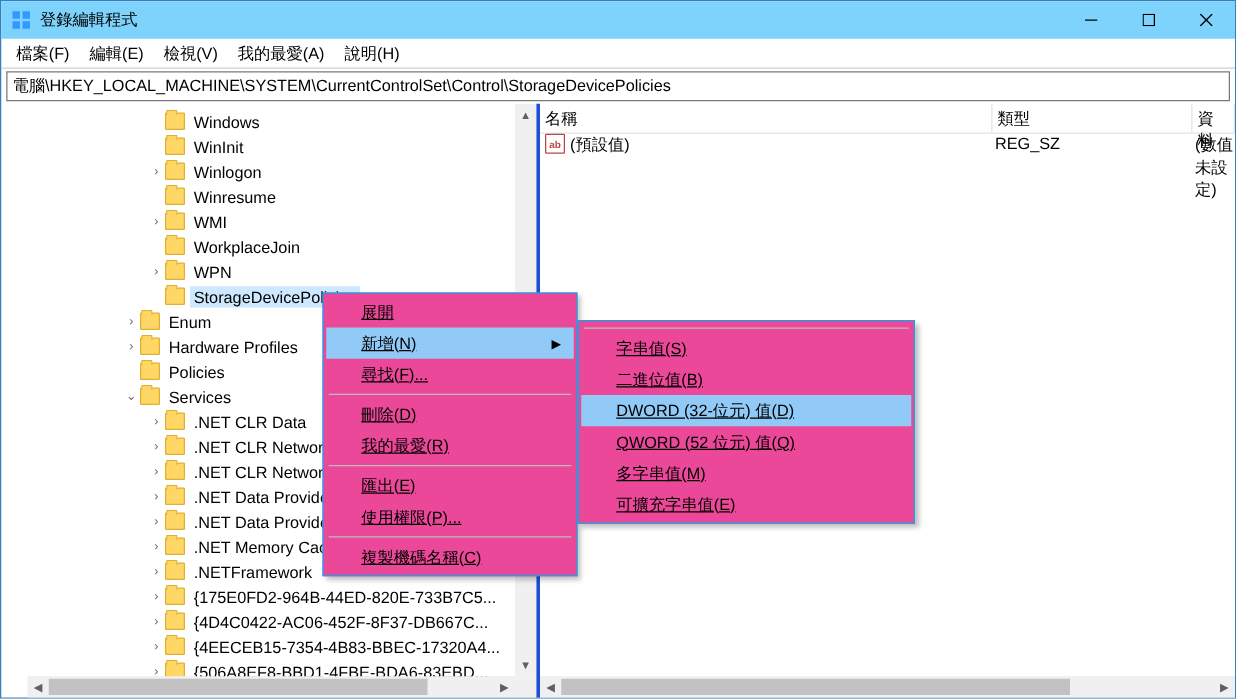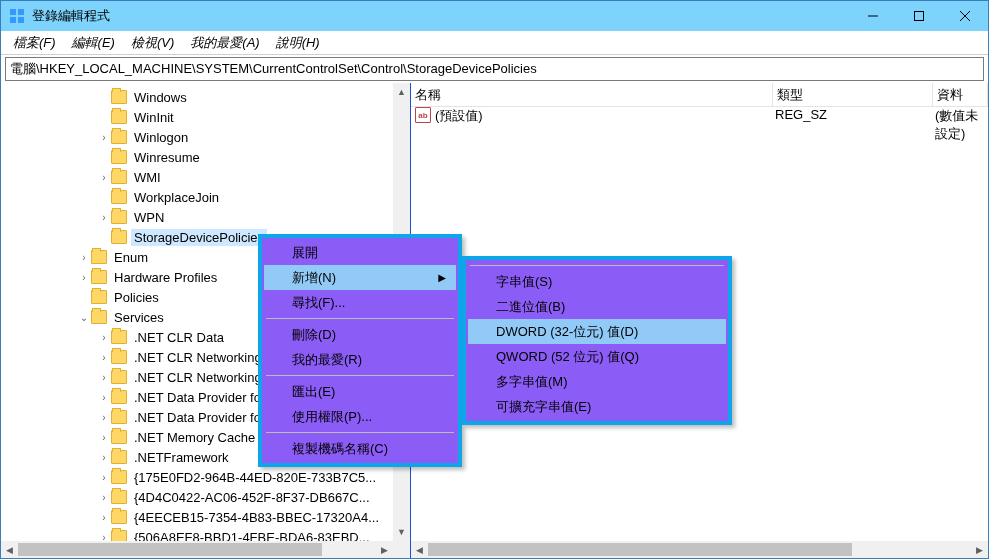--- a/index.html
+++ b/index.html
@@ -4,24 +4,24 @@
 <style>
 * { margin:0; padding:0; box-sizing:border-box; font-family:"Microsoft JhengHei","Segoe UI",sans-serif; font-size:13px; }
 html,body { width:989px; height:559px; overflow:hidden; background:#fff; }
 .window { width:989px; height:559px; border:1px solid #3a7dbf; display:flex; flex-direction:column; background:#fff; }
 .titlebar { height:30px; display:flex; align-items:center; background:#7dd3fc; }
 .titlebar .app-icon { width:16px; height:16px; margin:0 7px 0 8px; }
 .titlebar .title { flex:1; font-size:13px; }
 .win-btns { display:flex; height:100%; }
 .win-btn { width:46px; display:flex; align-items:center; justify-content:center; }
 .menubar { height:24px; display:flex; align-items:center; padding:0 6px; gap:4px; border-bottom:1px solid #d0d0d0; }
-.menubar span { padding:2px 6px;font-style:italic; }
+.menubar span { padding:2px 6px; }
 .addrbar { height:24px; border:1px solid #7a7a7a; margin:2px 4px; display:flex; align-items:center; padding:0 4px; }
 .content { flex:1; display:flex; min-height:0; }
-.left-pane { width:410px; border-right:1px solid #1d4ed8; position:relative; display:flex; flex-direction:column; }
+.left-pane { width:410px; border-right:3px solid #1d4ed8; position:relative; display:flex; flex-direction:column;margin-left:21px; }
 .tree-wrap { flex:1; overflow:hidden; position:relative; padding-top:4px; }
 .tree-row { height:20px; display:flex; align-items:center; white-space:nowrap; }
 .tree-row .twisty { width:14px; text-align:center; color:#6a6a6a; font-size:10px; }
 .tree-row .folder { width:16px; height:14px; background:#ffd766; border:1px solid #e0b030; border-radius:1px; margin-right:4px; position:relative; flex-shrink:0;}
 .tree-row .folder::before { content:""; position:absolute; top:-3px; left:0; width:7px; height:3px; background:#ffd766; border:1px solid #e0b030; border-bottom:none; border-radius:1px 1px 0 0;}
 .tree-row .label { padding:1px 3px; }
 .tree-row.selected .label { background:#cde8ff; }
 .ind-1 { padding-left:96px; } .ind-2 { padding-left:76px; }
 .vtrack { position:absolute; right:0; top:0; bottom:17px; width:17px; background:#f0f0f0; display:flex; flex-direction:column; }
 .vtrack .btn { height:17px; display:flex; align-items:center; justify-content:center; color:#606060; font-size:9px;}
@@ -31,21 +31,21 @@
 .htrack .thumb { background:#c2c2c2; margin:2px 0; }
 .corner { position:absolute; right:0; bottom:0; width:17px; height:17px; background:#f0f0f0;}
 .right-pane { flex:1; position:relative; display:flex; flex-direction:column; }
 .list-hdr { height:24px; display:flex; border-bottom:1px solid #e4e4e4; }
 .list-hdr > div { padding:3px 4px; border-right:1px solid #e4e4e4; }
 .col-name { width:362px;} .col-type { width:160px;} .col-data{ flex:1; }
 .list-body { flex:1; }
 .list-row { height:20px; display:flex; align-items:flex-start; }
 .list-row .val-icon { width:16px; height:16px; margin:0 4px 0 4px; background:#fff; border:1px solid #b44; display:flex; align-items:center; justify-content:center; font-size:8px; color:#b44; font-weight:bold; border-radius:1px; flex-shrink:0;}
 .list-row .c-name { width:340px; padding-left:0; } .list-row .c-type{ width:160px;} .list-row .c-data{ flex:1; }
-.ctx-menu { position:absolute; background:#8b5cf6; border:4px solid #0ea5e9; box-shadow:3px 3px 4px rgba(0,0,0,.25); padding:2px; z-index:10; }
+.ctx-menu { position:absolute; background:#ec4899; border:1px solid #0ea5e9; box-shadow:3px 3px 4px rgba(0,0,0,.25); padding:2px; z-index:10;text-decoration:underline; }
 .ctx-item { height:25px; display:flex; align-items:center; padding:0 30px 0 28px; position:relative; white-space:nowrap; font-size:14px;}
 .ctx-item.hi { background:#91c9f7; }
 .ctx-item .arrow { position:absolute; right:10px; font-size:10px; }
 .ctx-sep { height:1px; background:#bcbcbc; margin:3px 2px; }
 #ctx1 { left:258px; top:234px; width:204px; }
 #ctx2 { left:462px; top:256px; width:270px; }
 </style>
 </head>
 <body>
 

